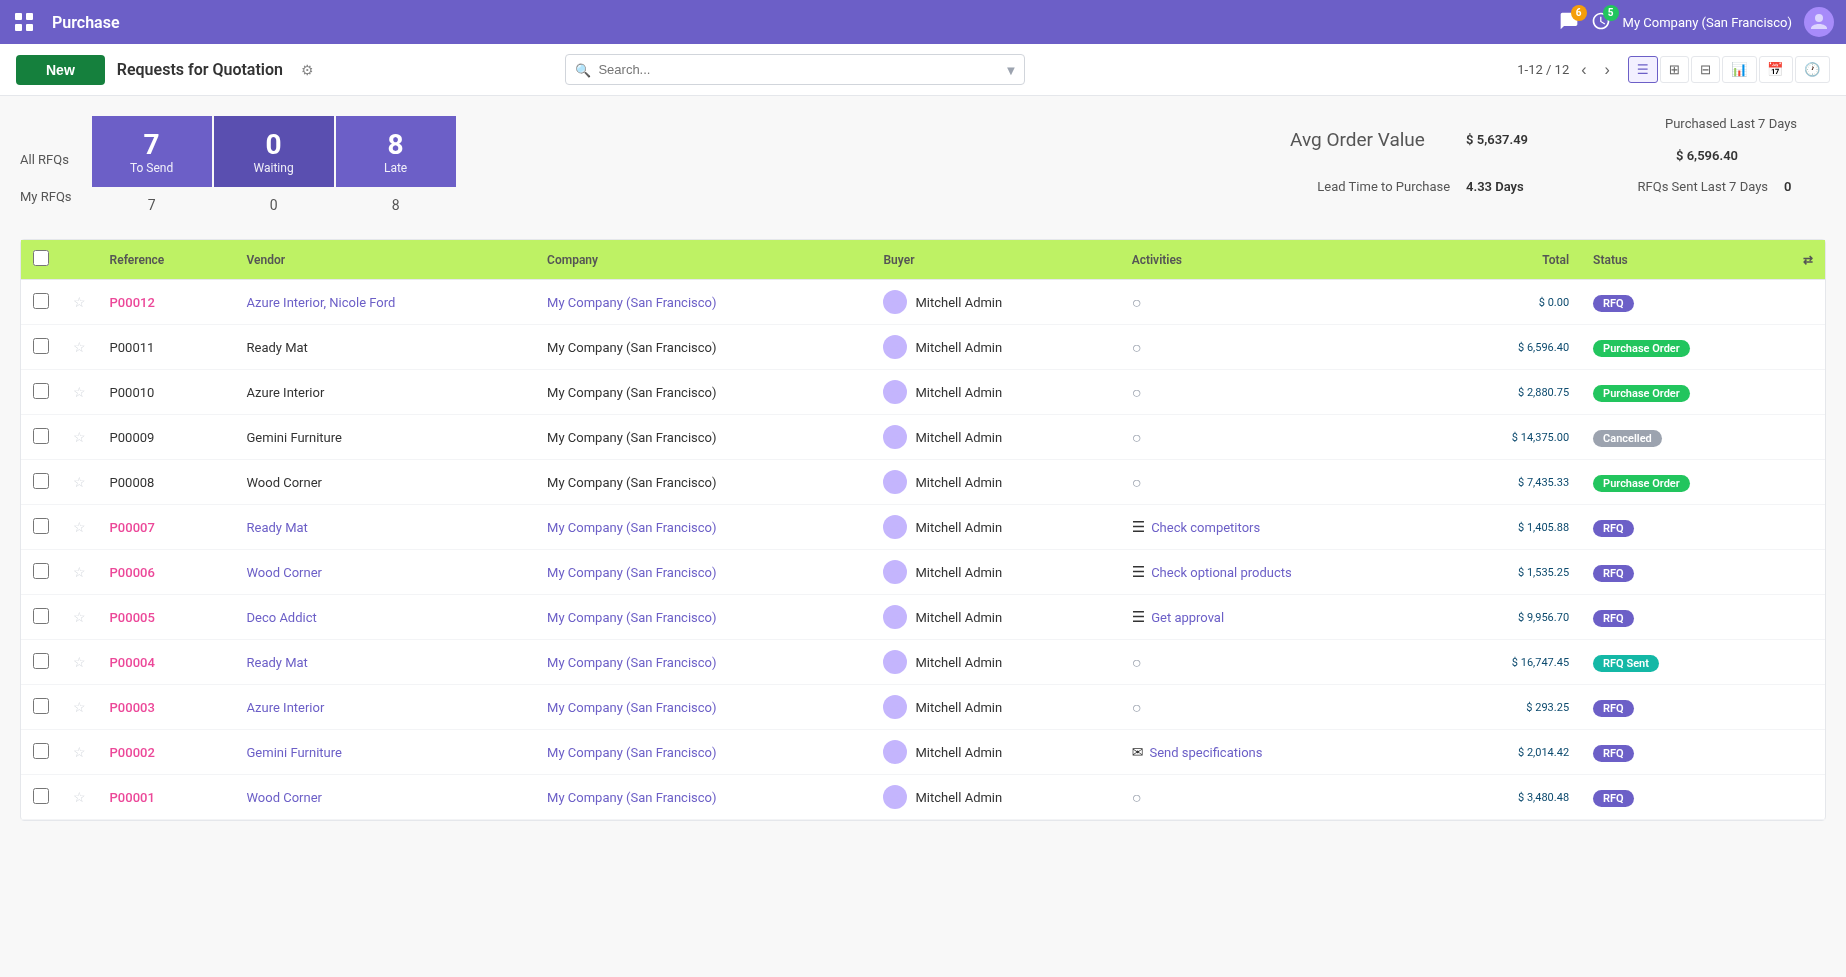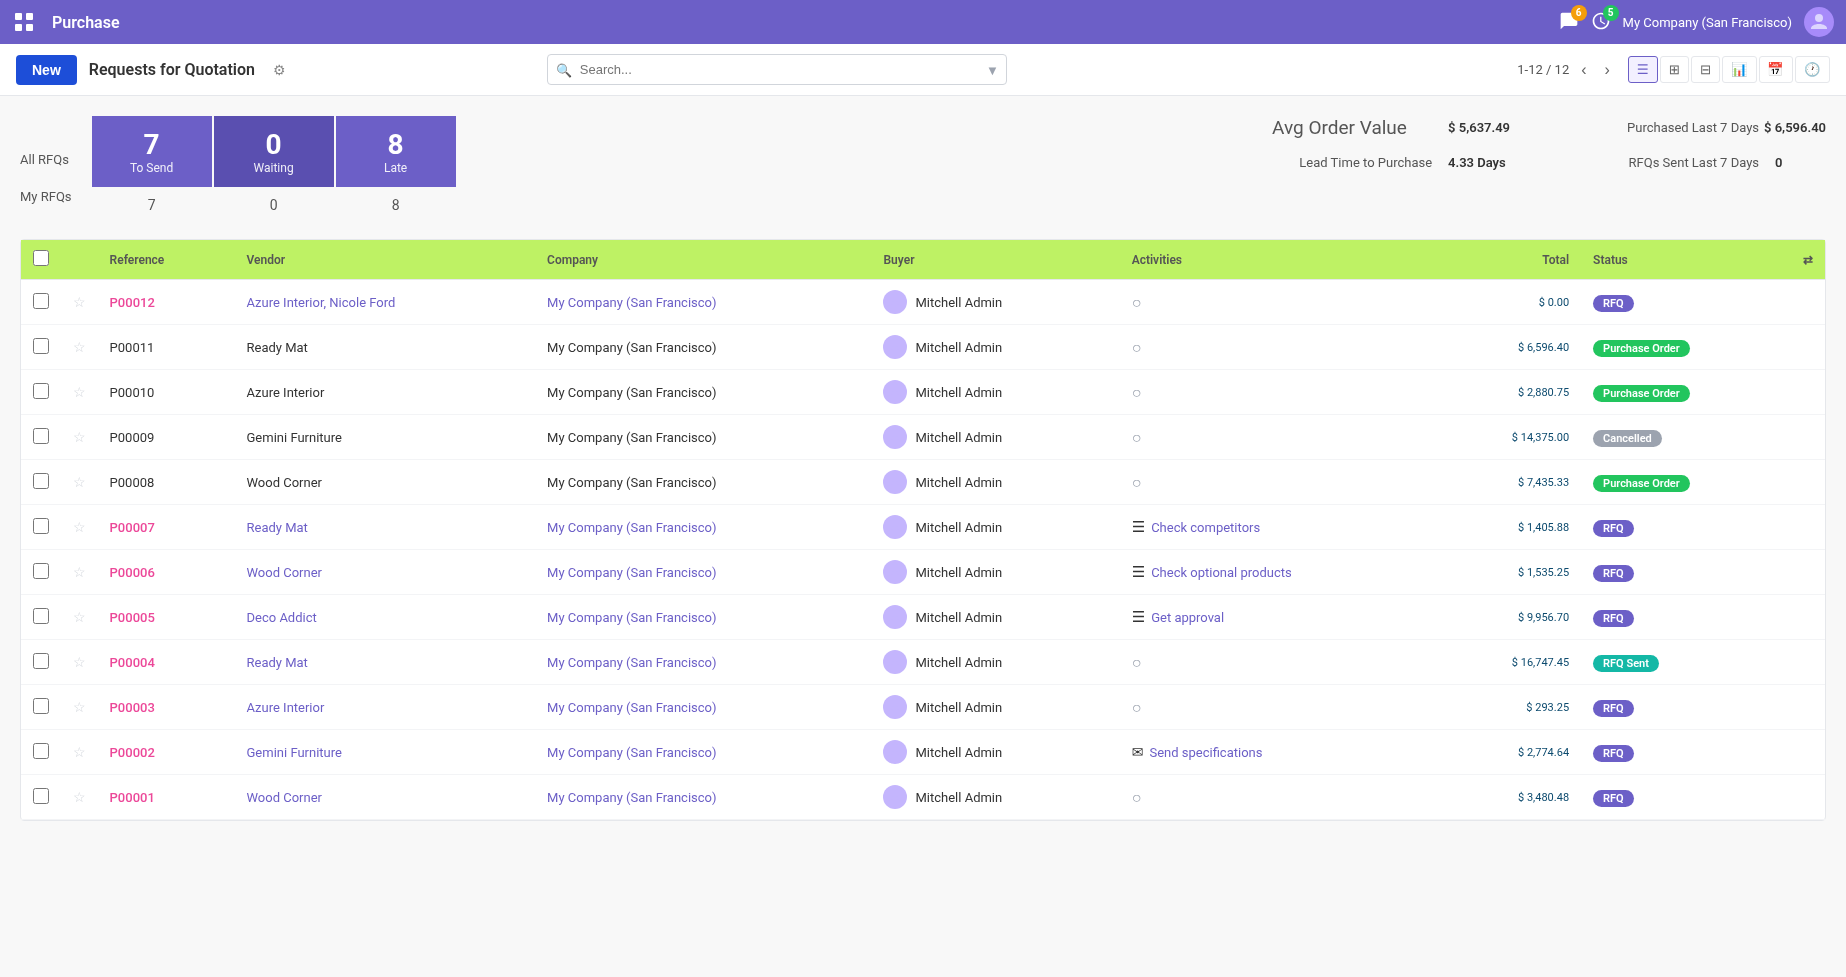--- a/index.html
+++ b/index.html
@@ -13,21 +13,21 @@
     .top-nav .nav-item { color: rgba(255,255,255,0.9); padding: 6px 10px; border-radius: 4px; cursor: pointer; font-size: 14px; }
     .top-nav .spacer { flex: 1; }
     .top-nav .nav-icons { display: flex; align-items: center; gap: 12px; }
     .top-nav .icon-badge { position: relative; cursor: pointer; color: white; }
     .top-nav .badge { position: absolute; top: -6px; right: -8px; background: #f59e0b; color: white; border-radius: 50%; width: 16px; height: 16px; font-size: 10px; display: flex; align-items: center; justify-content: center; font-weight: 700; }
     .top-nav .company-name { color: white; font-size: 13px; cursor: pointer; }
     .top-nav .avatar { width: 30px; height: 30px; border-radius: 50%; background: #a78bfa; display: flex; align-items: center; justify-content: center; cursor: pointer; overflow: hidden; }
 
     
     .toolbar { background: white; height: 52px; display: flex; align-items: center; padding: 0 16px; border-bottom: 1px solid #e5e7eb; gap: 12px; }
-    .btn-new { background: #1d4ed8; color: white; border: none; padding: 7px 16px; border-radius: 4px; font-size: 14px; font-weight: 600; cursor: pointer; }
+    .btn-new { background: #15803d; color: white; border: none; padding: 7px 30px; border-radius: 4px; font-size: 14px; font-weight: 600; cursor: pointer; }
     .page-title { font-size: 16px; font-weight: 600; color: #333; }
     .gear-icon { color: #888; cursor: pointer; font-size: 14px; margin-left: 6px; }
     .search-container { flex: 1; max-width: 460px; position: relative; margin: 0 auto; }
     .search-container input { width: 100%; padding: 7px 12px 7px 32px; border: 1px solid #d1d5db; border-radius: 4px; font-size: 13px; outline: none; }
     .search-icon-inner { position: absolute; left: 10px; top: 50%; transform: translateY(-50%); color: #9ca3af; }
     .search-dropdown { position: absolute; right: 8px; top: 50%; transform: translateY(-50%); color: #9ca3af; cursor: pointer; }
     .pagination { display: flex; align-items: center; gap: 6px; margin-left: auto; font-size: 13px; color: #555; }
     .pag-btn { background: none; border: none; cursor: pointer; color: #666; font-size: 16px; padding: 2px 6px; }
     .view-icons { display: flex; gap: 2px; }
     .view-btn { background: none; border: 1px solid #e5e7eb; padding: 5px 8px; cursor: pointer; color: #666; border-radius: 3px; }
@@ -161,21 +161,21 @@
         <div style="min-width:120px; text-align:center; padding:6px; font-size:14px; color:#555;">0</div>
         <div style="min-width:120px; text-align:center; padding:6px; font-size:14px; color:#555;">8</div>
       </div>
     </div>
 
     <div style="margin-left:auto; display:grid; grid-template-columns:1fr 1fr; gap:16px 60px;">
       <div style="display:flex; align-items:center; gap:16px;">
         <span style="color:#555; font-size:19px; min-width:160px; text-align:left;">Avg Order Value</span>
         <span style="font-size:13px; font-weight:600;">$ 5,637.49</span>
       </div>
-      <div style="display:flex; align-items:center; gap:5px;">
+      <div style="display:flex; align-items:center; gap:17px;flex-direction:column;">
         <span style="color:#555; font-size:13px; min-width:180px; text-align:right;">Purchased Last 7 Days</span>
         <span style="font-size:13px; font-weight:600;">$ 6,596.40</span>
       </div>
       <div style="display:flex; align-items:center; gap:16px;">
         <span style="color:#555; font-size:13px; min-width:160px; text-align:right;">Lead Time to Purchase</span>
         <span style="font-size:13px; font-weight:600;">4.33 Days</span>
       </div>
       <div style="display:flex; align-items:flex-start; gap:16px;">
         <span style="color:#555; font-size:13px; min-width:180px; text-align:right;">RFQs Sent Last 7 Days</span>
         <span style="font-size:13px; font-weight:600;">0</span>
@@ -479,21 +479,21 @@
           </div>
           <span>Mitchell Admin</span>
         </div>
       </td>
       <td>
         <div class="activity-cell">
                 <span style="font-size:14px;">✉</span> 
                 <a href="#" class="activity-link">Send specifications</a>
               </div>
       </td>
-      <td class="total-cell">$ 2,774.64</td>
+      <td class="total-cell">$ 2,014.42</td>
       <td><span class="badge-rfq">RFQ</span></td>
       <td></td>
     </tr>
           <tr>
       <td class="checkbox-col"><input type="checkbox" class="cb" style=""></td>
       <td class="star-col"><span class="star">☆</span></td>
       <td><a href="#" class="ref-link">P00001</a></td>
       <td><a href="#" class="vendor-link">Wood Corner</a></td>
       <td><a href="#" class="company-link">My Company (San Francisco)</a></td>
       <td>

